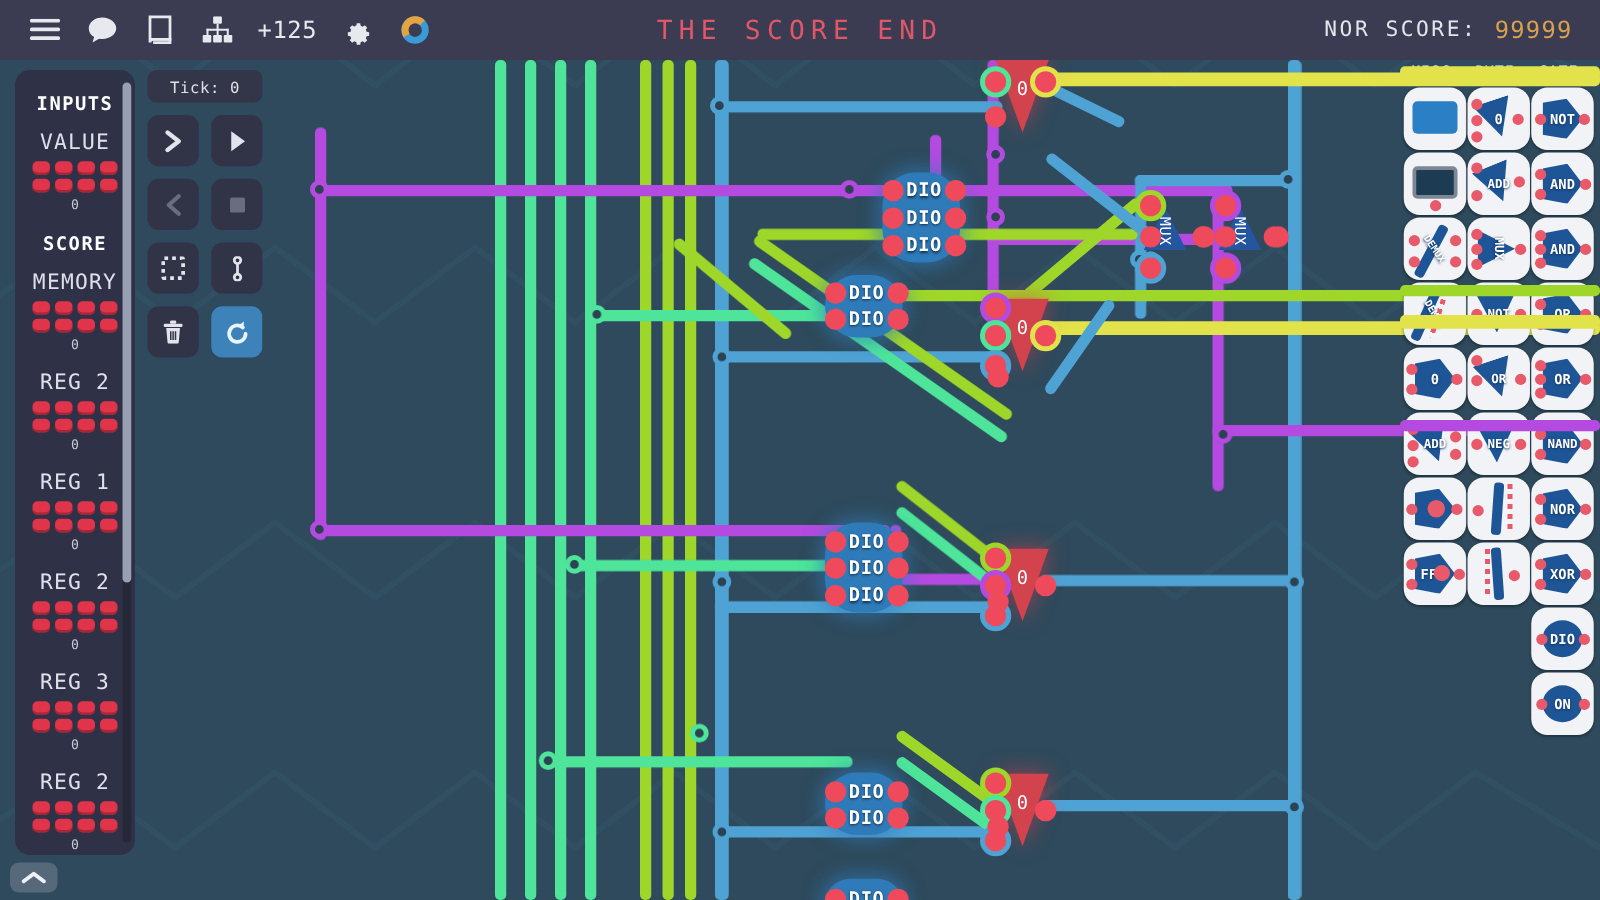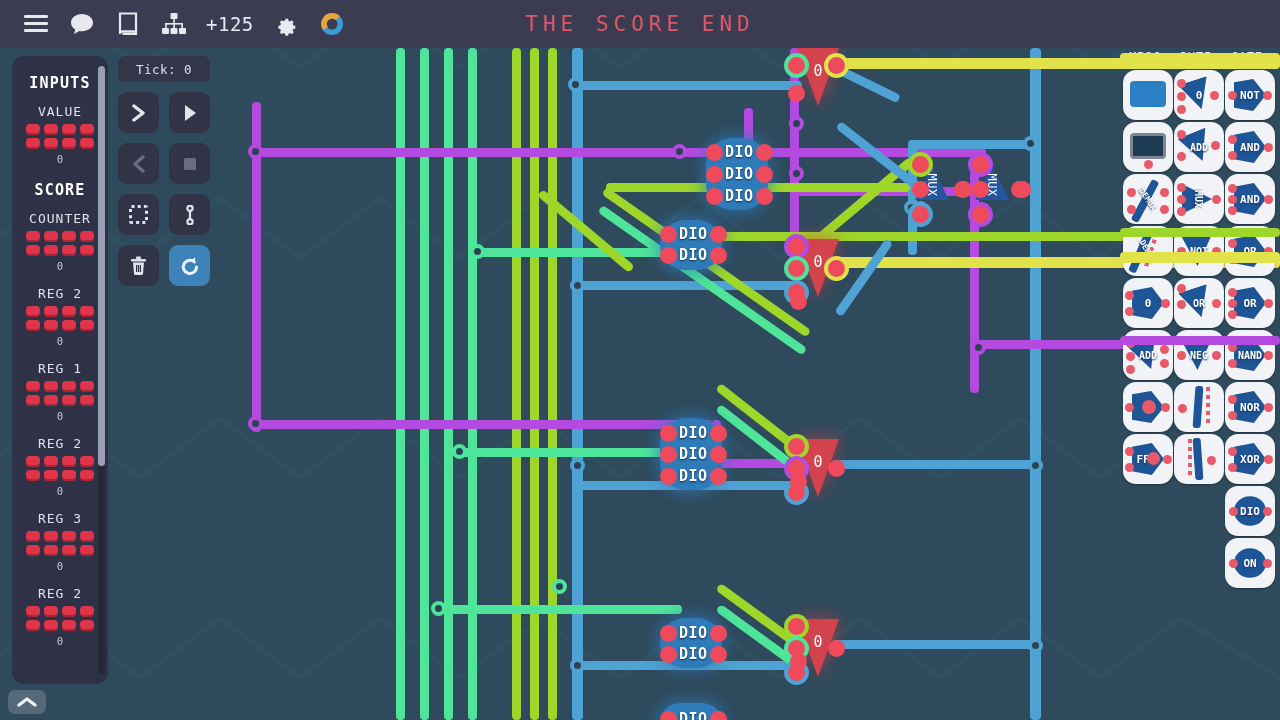--- a/index.html
+++ b/index.html
@@ -105,21 +105,21 @@
   #leftpanel {
     position: absolute; left: 12px; top: 56px; width: 96px; height: 628px;
     background: #2f3147; border-radius: 12px; z-index: 40;
     color: #e6e6ef; overflow: hidden;
   }
   #leftpanel-inner { padding: 14px 0 10px 0; }
   .lp-head { text-align: center; font-size: 15px; letter-spacing: 1.2px;
              font-weight: bold; margin: 4px 0 12px 0; color: #fff;
              font-family: "DejaVu Sans Mono", monospace; }
   .lp-group { margin-bottom: 14px; }
-  .lp-name { text-align: center; font-size: 13px; letter-spacing: 1px;
+  .lp-name { text-align: center; font-size: 17px; letter-spacing: 1px;
              color: #dfe0ea; margin-bottom: 5px;
              font-family: "DejaVu Sans Mono", monospace; }
   .leds { display: grid; grid-template-columns: repeat(4, 14px);
           grid-gap: 3px 4px; justify-content: center; }
   .led { width: 14px; height: 11px; border-radius: 4px; background: #e0344a;
          box-shadow: inset 0 -2px 0 rgba(0,0,0,.25); }
   .lp-val { text-align: center; font-size: 10.5px; color: #c9cad6; margin-top: 4px;
             font-family: "DejaVu Sans Mono", monospace; }
   #lp-scrollbar {
     position: absolute; right: 3px; top: 10px; width: 7px; height: 608px;
@@ -460,20 +460,24 @@
       </div>
       <div class="tb-icon">
         <svg width="26" height="26" viewBox="0 0 26 26">
           <path d="M13 2a11 11 0 1 0 0 22 11 11 0 0 0 0-22zm0 5.5a5.5 5.5 0 1 1 0 11 5.5 5.5 0 0 1 0-11z" fill="#3a9bd6"></path>
           <path d="M13 2a11 11 0 0 0-9 16.8l4.7-2.8A5.5 5.5 0 0 1 13 7.5V2z" fill="#e8a33d"></path>
           <path d="M13 2a11 11 0 0 1 7.8 3.2l-3.9 3.9A5.5 5.5 0 0 0 13 7.5V2z" fill="#e8a33d"></path>
         </svg>
       </div>
     </div>
     <div id="title">THE SCORE END</div>
+    <div id="topbar-right">
+      <span id="score-label">NOR SCORE:</span>
+      <span id="score-value">99999</span>
+    </div>
   </div>
 
   <div id="leftpanel">
     <div id="leftpanel-inner">
       <div class="lp-head">INPUTS</div>
 
       <div class="lp-group">
         <div class="lp-name">VALUE</div>
         <div class="leds">
           <div class="led"></div>
@@ -484,21 +488,21 @@
             <div class="led"></div>
           <div class="led"></div>
             <div class="led"></div>
         </div>
         <div class="lp-val">0</div>
       </div>
 
       <div class="lp-head" style="margin-top:16px;">SCORE</div>
 
       <div class="lp-group">
-        <div class="lp-name">COUNTER</div>
+        <div class="lp-name">MEMORY</div>
         <div class="leds">
           <div class="led"></div>
             <div class="led"></div>
           <div class="led"></div>
             <div class="led"></div>
           <div class="led"></div>
             <div class="led"></div>
           <div class="led"></div>
             <div class="led"></div>
         </div>

